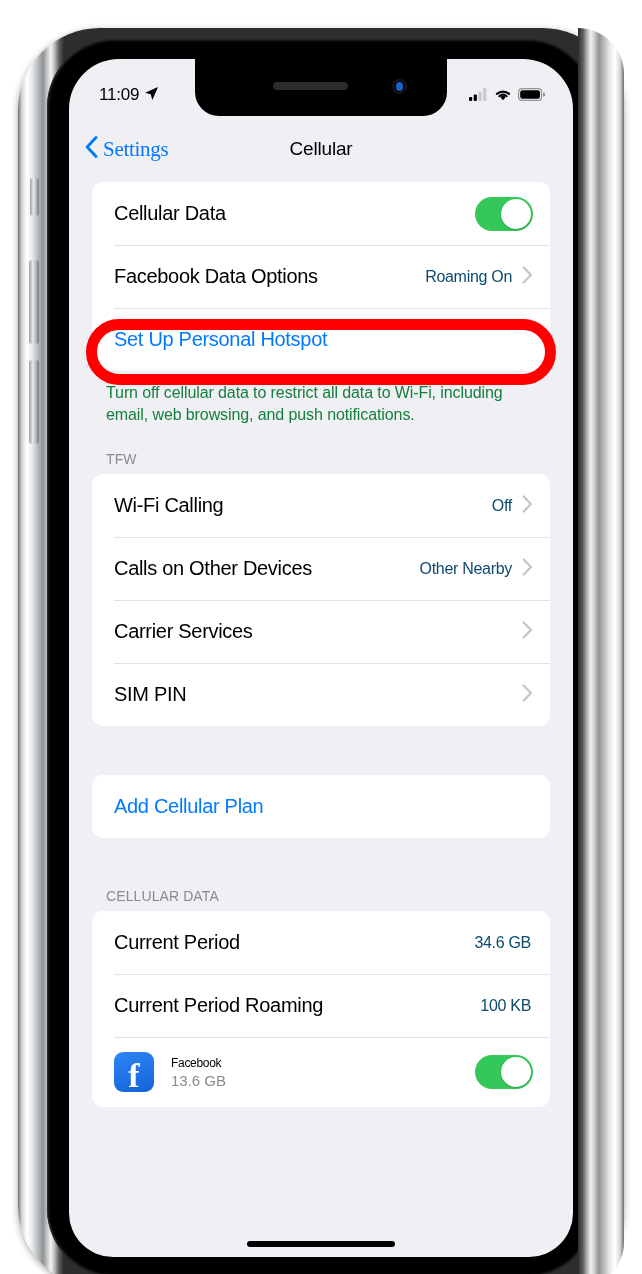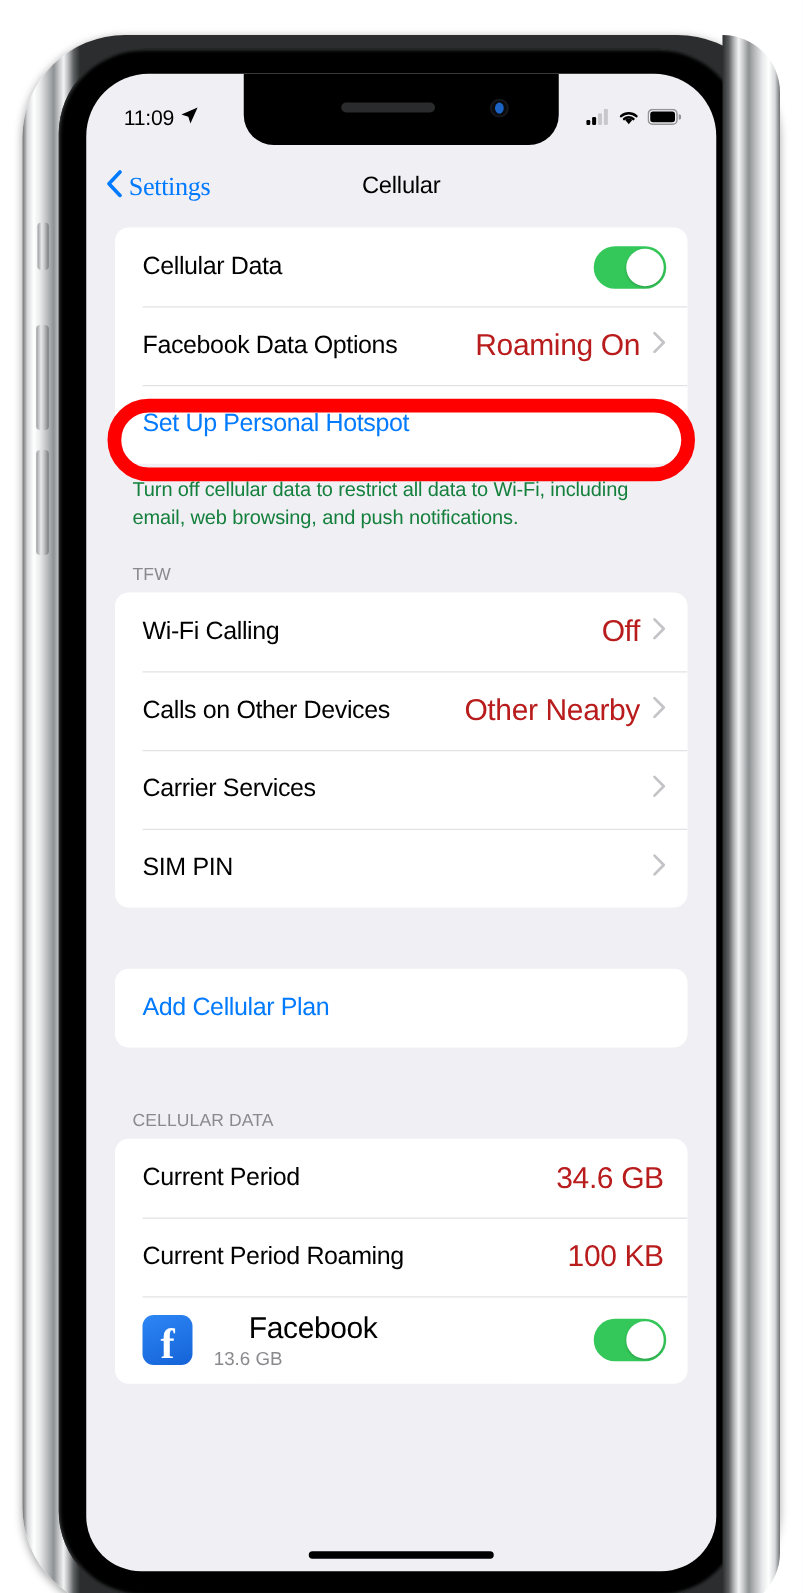--- a/index.html
+++ b/index.html
@@ -105,21 +105,21 @@
   .row{
     display:flex; align-items:center; position:relative;
     height:63px; padding:0 17px 0 22px;
   }
   .row + .row::before{
     content:""; position:absolute; left:22px; right:0; top:0;
     height:1px; background:#e2e1e5;
   }
   .row-label{ font-size:20px; color:#000; letter-spacing:-.3px; flex:1; }
   .row-label.blue{ color:#007aff; }
-  .row-value{ font-size:24px; color:#b91c1c; letter-spacing:-.3px; margin-right:10px; }
+  .row-value{ font-size:16px; color:#0c4a6e; letter-spacing:-.3px; margin-right:10px; }
   .chevron{ flex:0 0 auto; }
 
   .section-header{
     font-size:14px; color:#8a8a8e; letter-spacing:.1px;
     padding:0 23px; margin:0 0 7px 14px;
   }
   .footer-text{
     font-size:16px; color:#15803d; line-height:1.35;
     padding:11px 36px 0 37px; letter-spacing:-.1px;
   }
@@ -146,21 +146,21 @@
     width:40px; height:40px; border-radius:9px; flex:0 0 auto;
     background:linear-gradient(160deg,#2e86f5,#1463d8);
     display:flex; align-items:flex-end; justify-content:center;
     position:relative; overflow:hidden;
   }
   .app-icon .fb-f{
     font-family:"Liberation Serif", serif; font-weight:bold;
     font-size:34px; color:#fff; line-height:.95;
   }
   .app-text{ margin-left:17px; flex:1; }
-  .app-name{ font-size:24px; color:#000; letter-spacing:-.3px;margin-left:28px; }
+  .app-name{ font-size:12px; color:#000; letter-spacing:-.3px; }
   .app-size{ font-size:15px; color:#8a8a8e; margin-top:2px; }
 
   
   #home-indicator{
     position:absolute; bottom:10px; left:50%; transform:translateX(-50%);
     width:148px; height:6px; border-radius:3px; background:#000; z-index:30;
   }
 
   
   #red-highlight{

